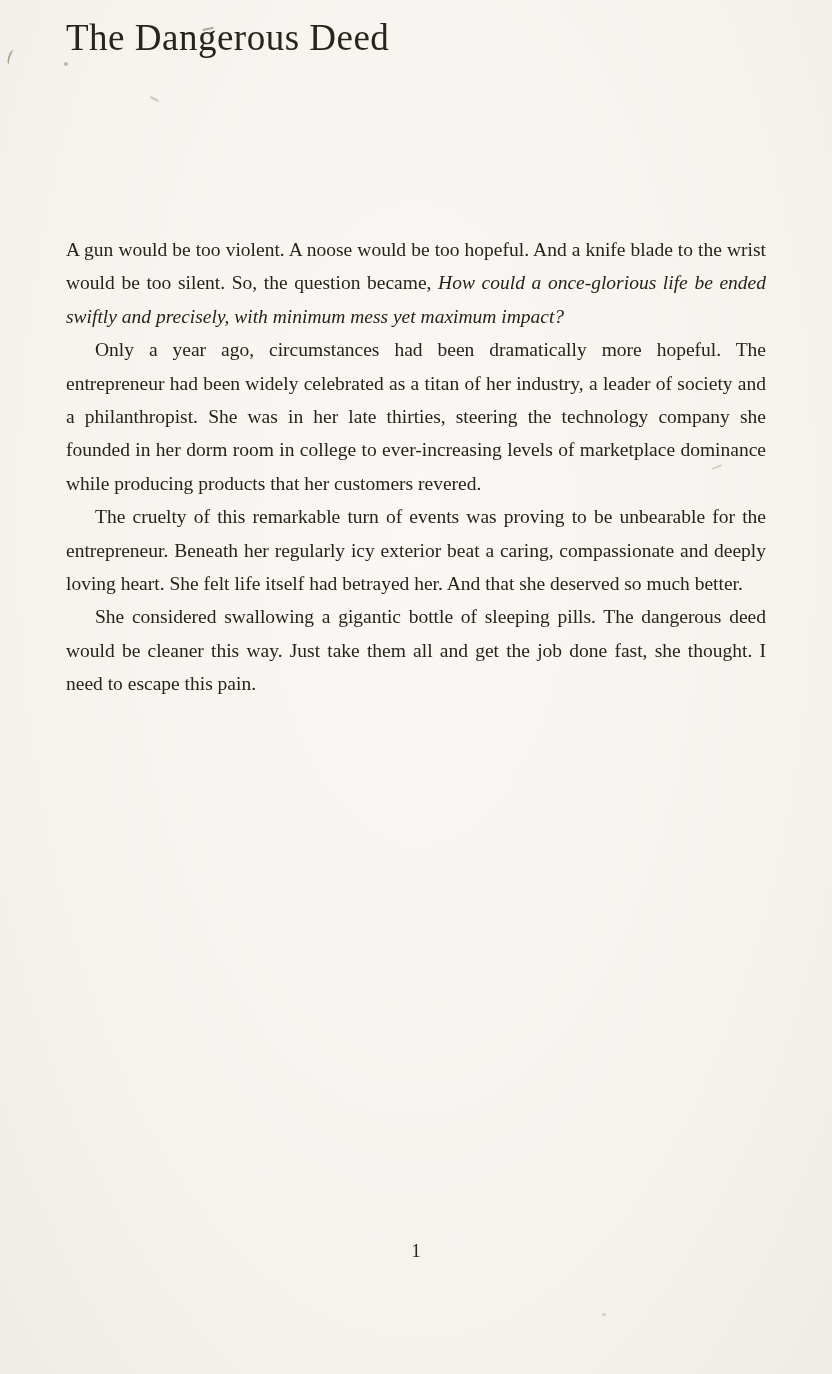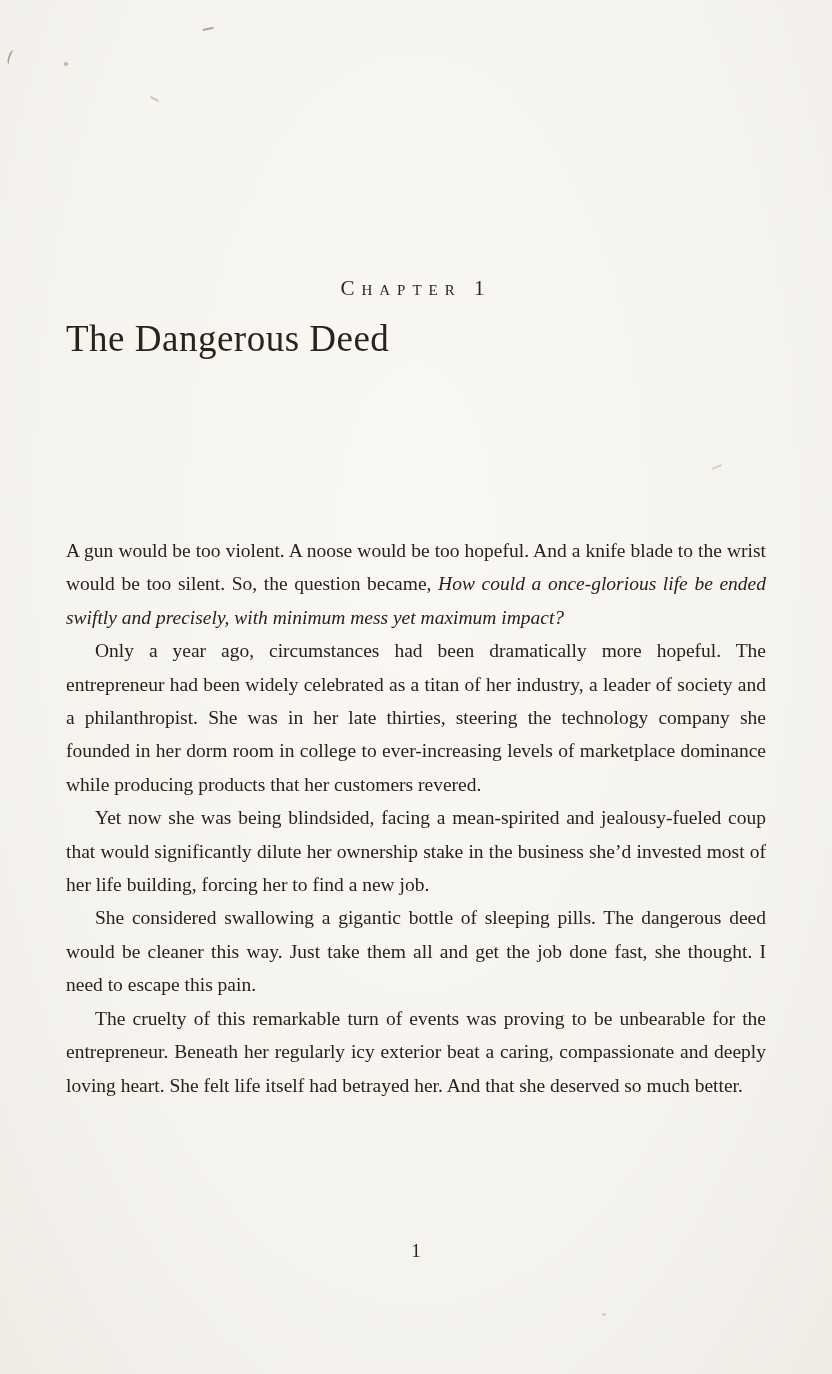--- a/index.html
+++ b/index.html
@@ -107,27 +107,25 @@
 
 <div class="page">
 
   <span class="artifact a1"></span>
   <span class="artifact a2"></span>
   <span class="artifact a3"></span>
   <span class="artifact a4"></span>
   <span class="artifact a5"></span>
   <span class="artifact a6"></span>
 
-  <div class="chapter-label">Chapter 1</div>
 
   <h1 class="page-title">The Dangerous Deed</h1>
 
   <div class="body-text">
       <p class="para"><span>A gun would be too violent. A noose would be too hopeful. And a knife blade to the wrist would be too silent. So, the question became, </span><span class="italic">How could a once-glorious life be ended swiftly and precisely, with minimum mess yet maximum impact?</span></p>
       <p class="para indent"><span>Only a year ago, circumstances had been dramatically more hopeful. The entrepreneur had been widely celebrated as a titan of her industry, a leader of society and a philanthropist. She was in her late thirties, steering the technology company she founded in her dorm room in college to ever-increasing levels of marketplace dominance while producing products that her customers revered.</span></p>
-      <p class="para indent"><span>Yet now she was being blindsided, facing a mean-spirited and jealousy-fueled coup that would significantly dilute her ownership stake in the business she’d invested most of her life building, forcing her to find a new job.</span></p>
+      <p class="para indent"><span>The cruelty of this remarkable turn of events was proving to be unbearable for the entrepreneur. Beneath her regularly icy exterior beat a caring, compassionate and deeply loving heart. She felt life itself had betrayed her. And that she deserved so much better.</span></p>
       <p class="para indent"><span>She considered swallowing a gigantic bottle of sleeping pills. The dangerous deed would be cleaner this way. Just take them all and get the job done fast, she thought. I need to escape this pain.</span></p>
-      <p class="para indent"><span>The cruelty of this remarkable turn of events was proving to be unbearable for the entrepreneur. Beneath her regularly icy exterior beat a caring, compassionate and deeply loving heart. She felt life itself had betrayed her. And that she deserved so much better.</span></p>
     </div>
 
   <div class="page-number">1</div>
 
 </div>
 
 </body></html>

